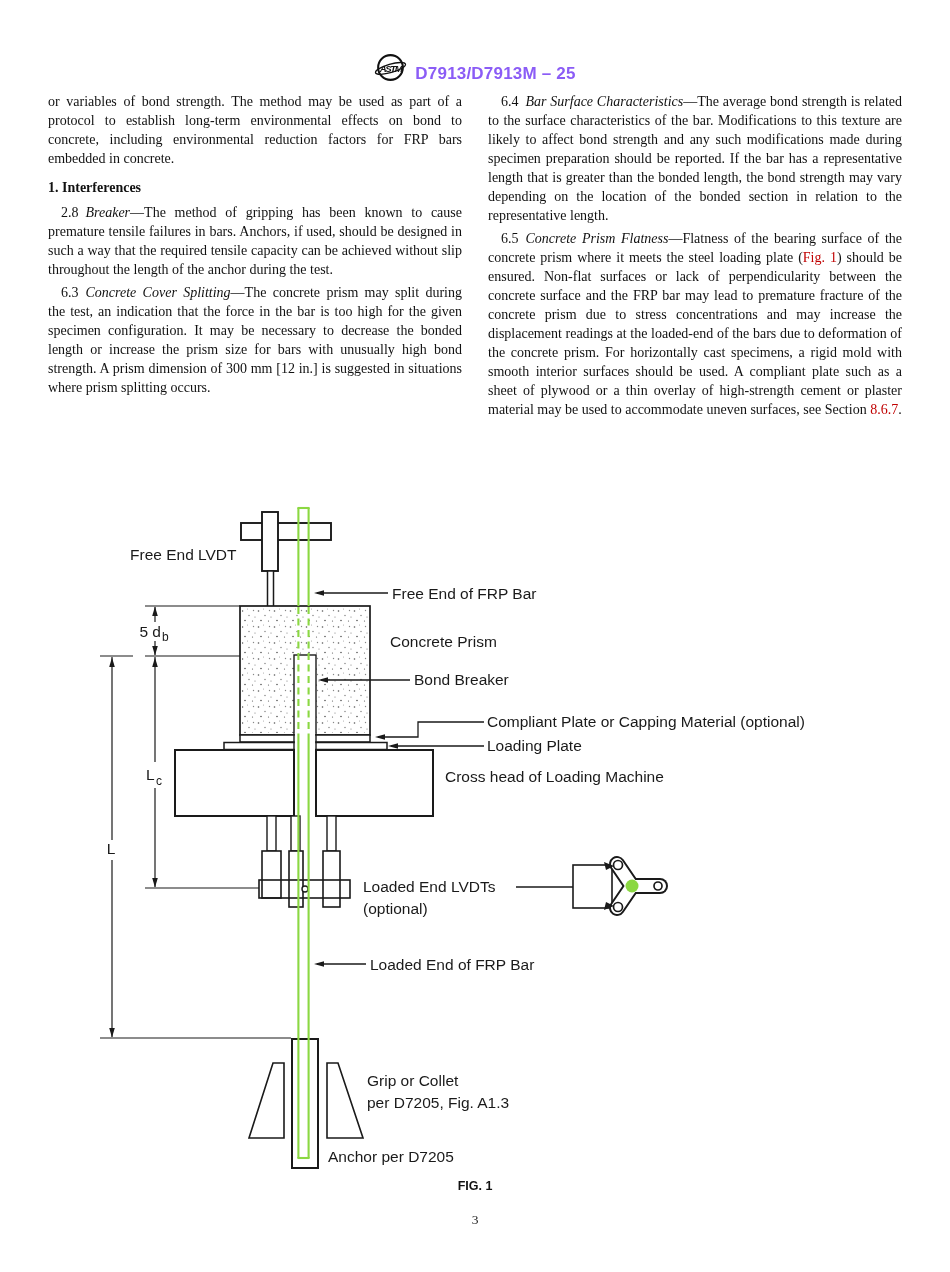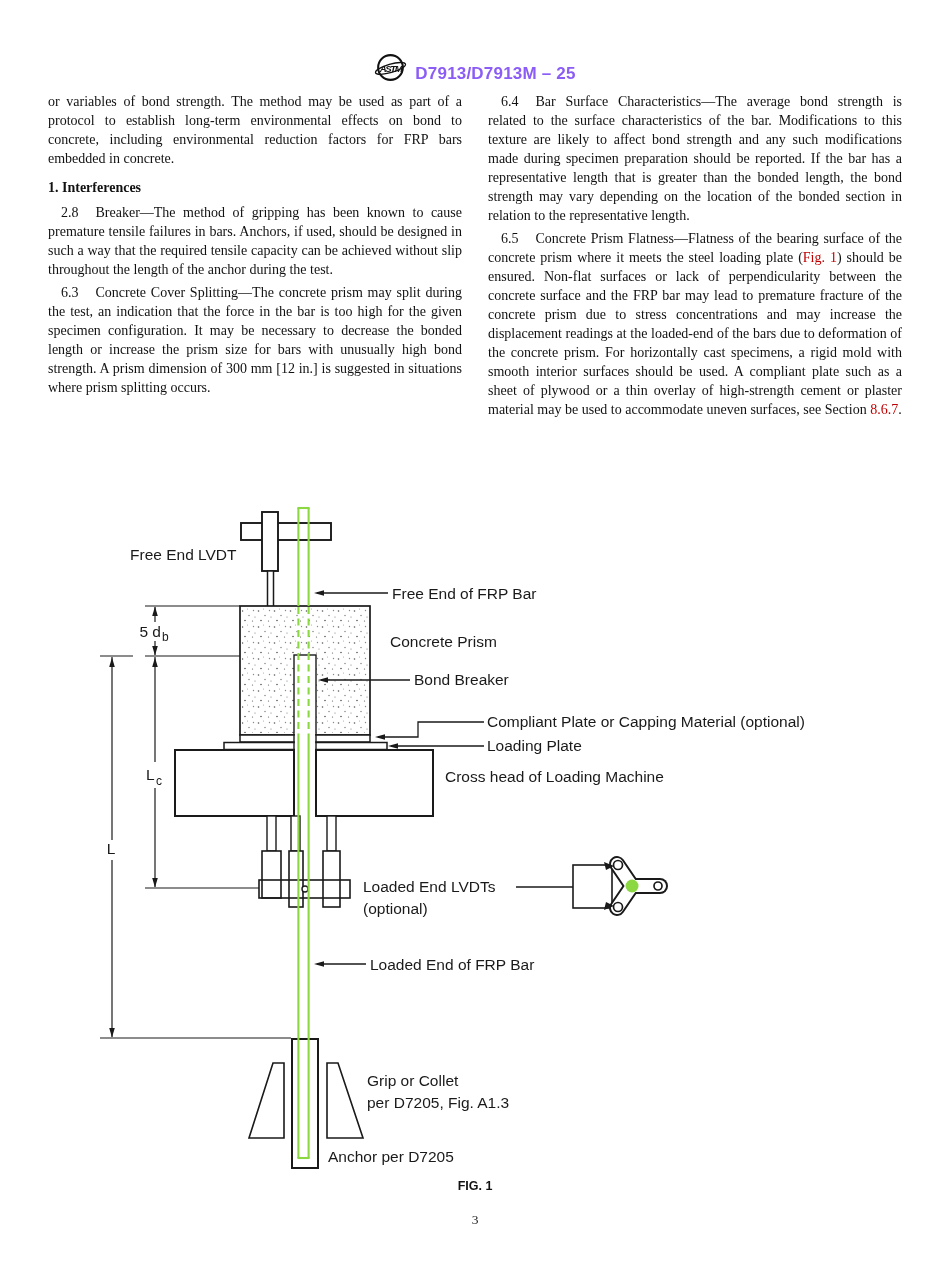--- a/index.html
+++ b/index.html
@@ -7,22 +7,22 @@
        font-family:"Liberation Serif", serif;color:#111;}
   .hdr{position:absolute;top:50px;left:0;width:100%;display:flex;justify-content:center;
        align-items:center;gap:8px;}
   .hdr-title{font-family:"Liberation Sans", sans-serif;font-weight:bold;font-size:17px;
        color:#8b5cf6;letter-spacing:.2px;margin-top:14px;}
   .cols{position:absolute;top:92px;left:48px;width:854px;display:flex;gap:26px;}
   .col{width:414px;font-size:14px;line-height:19px;text-align:justify;}
   .para{margin:0 0 4px 0;text-indent:13px;}
   .para.cont{text-indent:0;}
   .sec-head{font-weight:bold;text-indent:0;margin:10px 0 6px 0;}
-  .num{margin-right:17px;}
-  .term{}
+  .num{margin-right:7px;}
+  .term{font-style:italic;}
   .ref{color:#C00000;text-decoration:none;cursor:pointer;}
   .figwrap{position:absolute;left:0;top:495px;width:950px;height:712px;}
   .figtext{font-family:"Liberation Sans", sans-serif;font-size:15.5px;fill:#1a1a1a;}
   .figsub{font-family:"Liberation Sans", sans-serif;font-size:12px;fill:#1a1a1a;}
   .figcap{font-family:"Liberation Sans", sans-serif;font-size:12.5px;font-weight:bold;fill:#111;}
   .pageno{position:absolute;top:1212px;left:0;width:100%;text-align:center;
        font-size:13.5px;color:#222;}
   svg .ln{stroke:#1a1a1a;fill:none;}
   svg .shape{stroke:#1a1a1a;fill:#ffffff;}
   svg .arrow{fill:#1a1a1a;stroke:none;}

